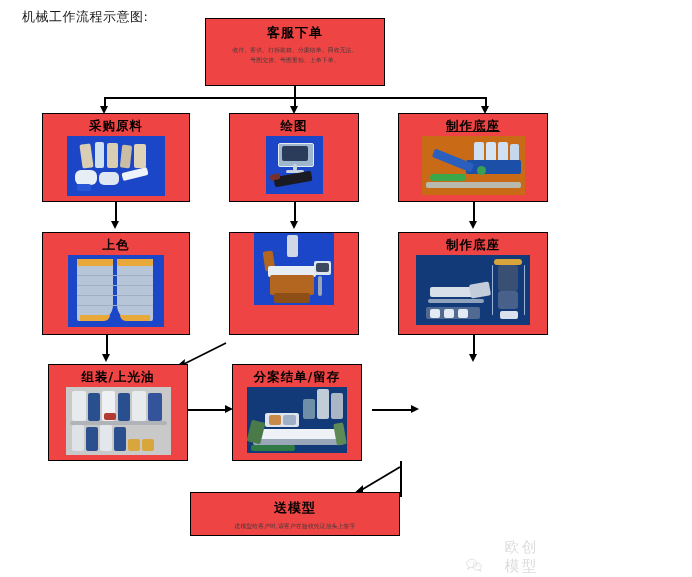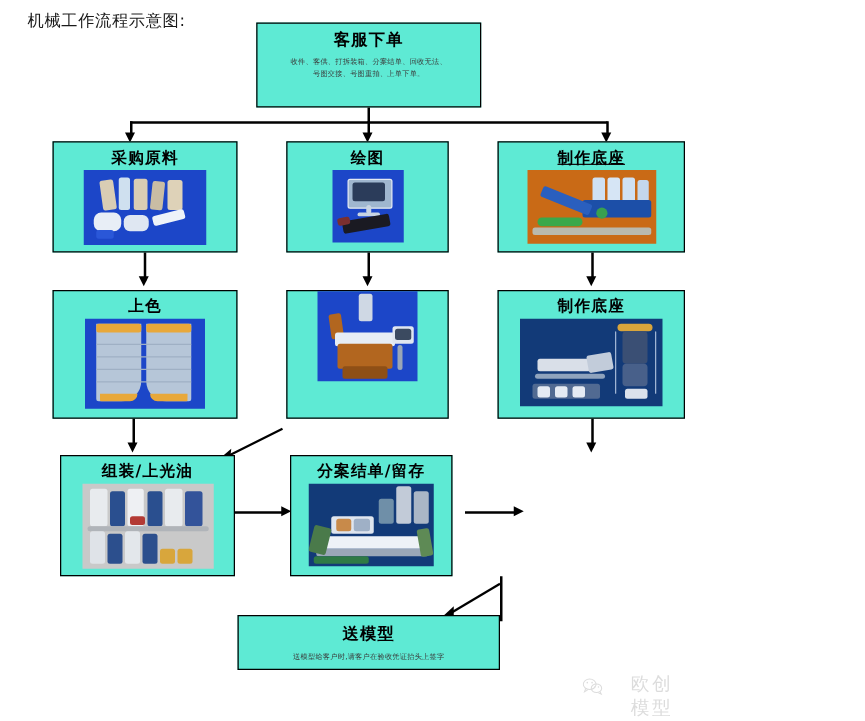--- a/index.html
+++ b/index.html
@@ -31,21 +31,21 @@
     font-weight: 500;
     letter-spacing: 0.5px;
     color: #1a1a1a;
     white-space: nowrap;
   }
 
   
   .node {
     position: absolute;
     border: 1px solid #000000;
-    background: #5eead4;
+    background: #ef4444;
     box-sizing: border-box;
   }
   .node-label {
     text-align: center;
     font-weight: bold;
     color: #000000;
     letter-spacing: 1px;
     line-height: 1.1;
   }
   .node-sub {
@@ -111,21 +111,21 @@
   .ph-darkblue { background: #123a78; }
   .ph-gray   { background: #c9c9c9; }
 
   .ph-inner { position: absolute; left:0; top:0; right:0; bottom:0; }
   .blob { position: absolute; border-radius: 2px; }
 
   
   .watermark {
     position: absolute;
     display: flex;
-    align-items: flex-start;
+    align-items: flex-end;
     gap: 22px;
     opacity: 0.30;
   }
   .wm-text {
     font-size: 15px;
     color: #8d8d8d;
     letter-spacing: 2px;
     font-weight: 500;
   }
 </style>

